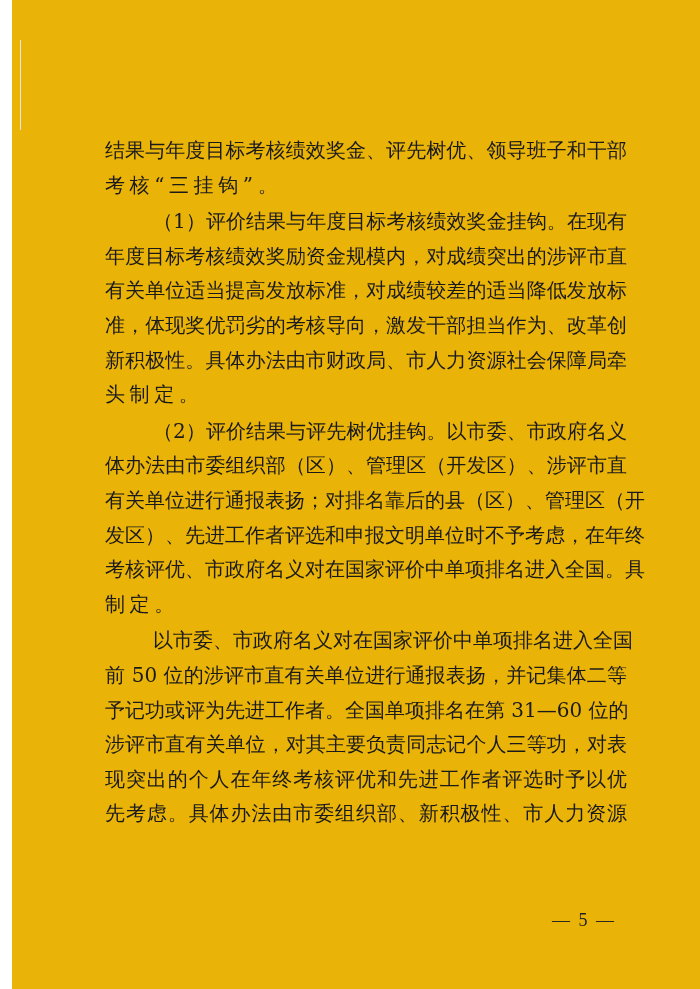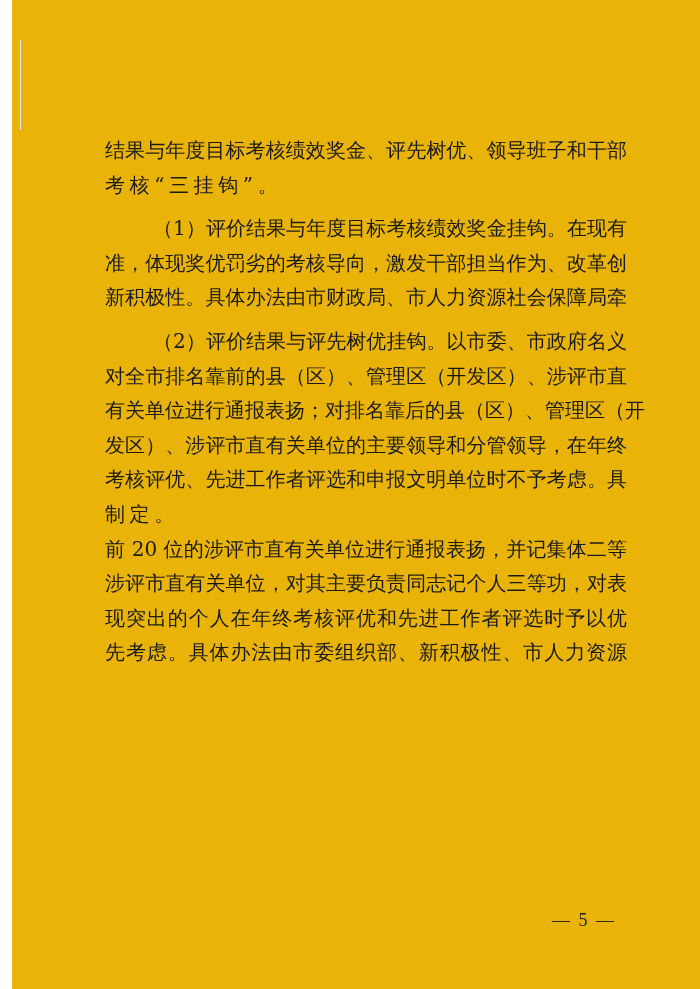--- a/index.html
+++ b/index.html
@@ -43,21 +43,21 @@
     }
     .line.justify {
       text-align: justify;
       text-align-last: justify;
       letter-spacing: 0;
     }
     .line.indent {
       padding-left: 48px;
     }
     .line.gap-before {
-      margin-top: 9px;
+      margin-top: 2px;
     }
     .page-number {
       position: absolute;
       left: 540px;
       top: 910px;
       font-size: 18px;
       font-family: "Liberation Serif", serif;
       color: #222;
       letter-spacing: 2px;
     }
@@ -65,28 +65,33 @@
 </head>
 <body>
 
 <div class="page">
   <div class="scan-edge"></div>
 
   <div class="body-text">
     <div class="line justify">结果与年度目标考核绩效奖金、评先树优、领导班子和干部</div>
     <div class="line">考核“三挂钩”。</div>
     <div class="line justify indent gap-before">（1）评价结果与年度目标考核绩效奖金挂钩。在现有</div>
+    <div class="line justify">年度目标考核绩效奖励资金规模内，对成绩突出的涉评市直</div>
+    <div class="line justify">有关单位适当提高发放标准，对成绩较差的适当降低发放标</div>
     <div class="line justify">准，体现奖优罚劣的考核导向，激发干部担当作为、改革创</div>
     <div class="line justify">新积极性。具体办法由市财政局、市人力资源社会保障局牵</div>
+    <div class="line">头制定。</div>
     <div class="line justify indent gap-before">（2）评价结果与评先树优挂钩。以市委、市政府名义</div>
-    <div class="line justify">对全市排名靠前的县（区）、管理区（开发区）、涉评市直</div>
+    <div class="line justify">体办法由市委组织部（区）、管理区（开发区）、涉评市直</div>
     <div class="line justify">有关单位进行通报表扬；对排名靠后的县（区）、管理区（开</div>
-    <div class="line justify">发区）、涉评市直有关单位的主要领导和分管领导，在年终</div>
-    <div class="line justify">考核评优、先进工作者评选和申报文明单位时不予考虑。具</div>
+    <div class="line justify">发区）、先进工作者评选和申报文明单位时不予考虑，在年终</div>
+    <div class="line justify">考核评优、市政府名义对在国家评价中单项排名进入全国。具</div>
     <div class="line">制定。</div>
-    <div class="line justify">前 20 位的涉评市直有关单位进行通报表扬，并记集体二等</div>
+    <div class="line justify indent gap-before">以市委、市政府名义对在国家评价中单项排名进入全国</div>
+    <div class="line justify">前 50 位的涉评市直有关单位进行通报表扬，并记集体二等</div>
+    <div class="line justify">予记功或评为先进工作者。全国单项排名在第 31—60 位的</div>
     <div class="line justify">涉评市直有关单位，对其主要负责同志记个人三等功，对表</div>
     <div class="line justify">现突出的个人在年终考核评优和先进工作者评选时予以优</div>
     <div class="line justify">先考虑。具体办法由市委组织部、新积极性、市人力资源</div>
   </div>
 
   <div class="page-number">— 5 —</div>
 </div>
 
 </body></html>

